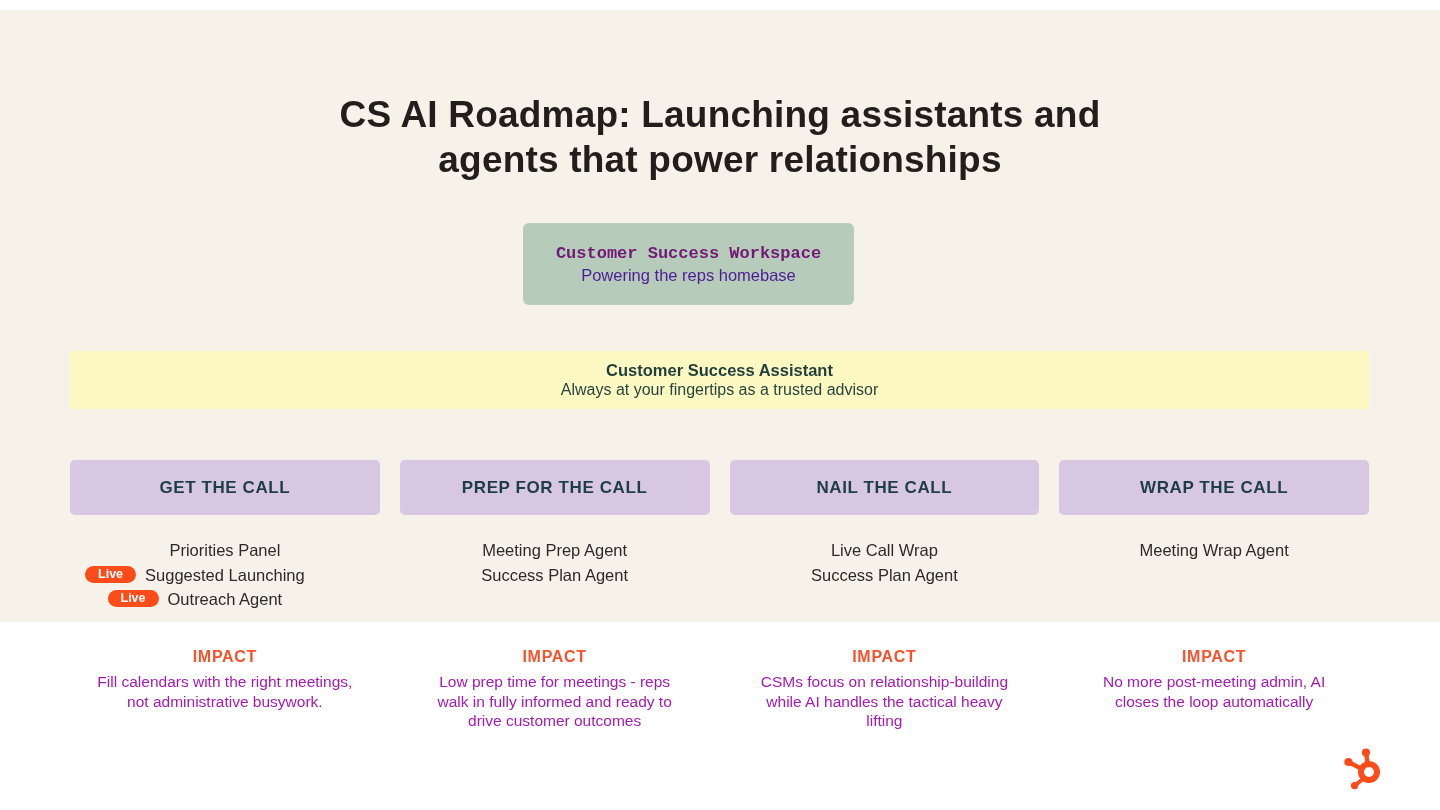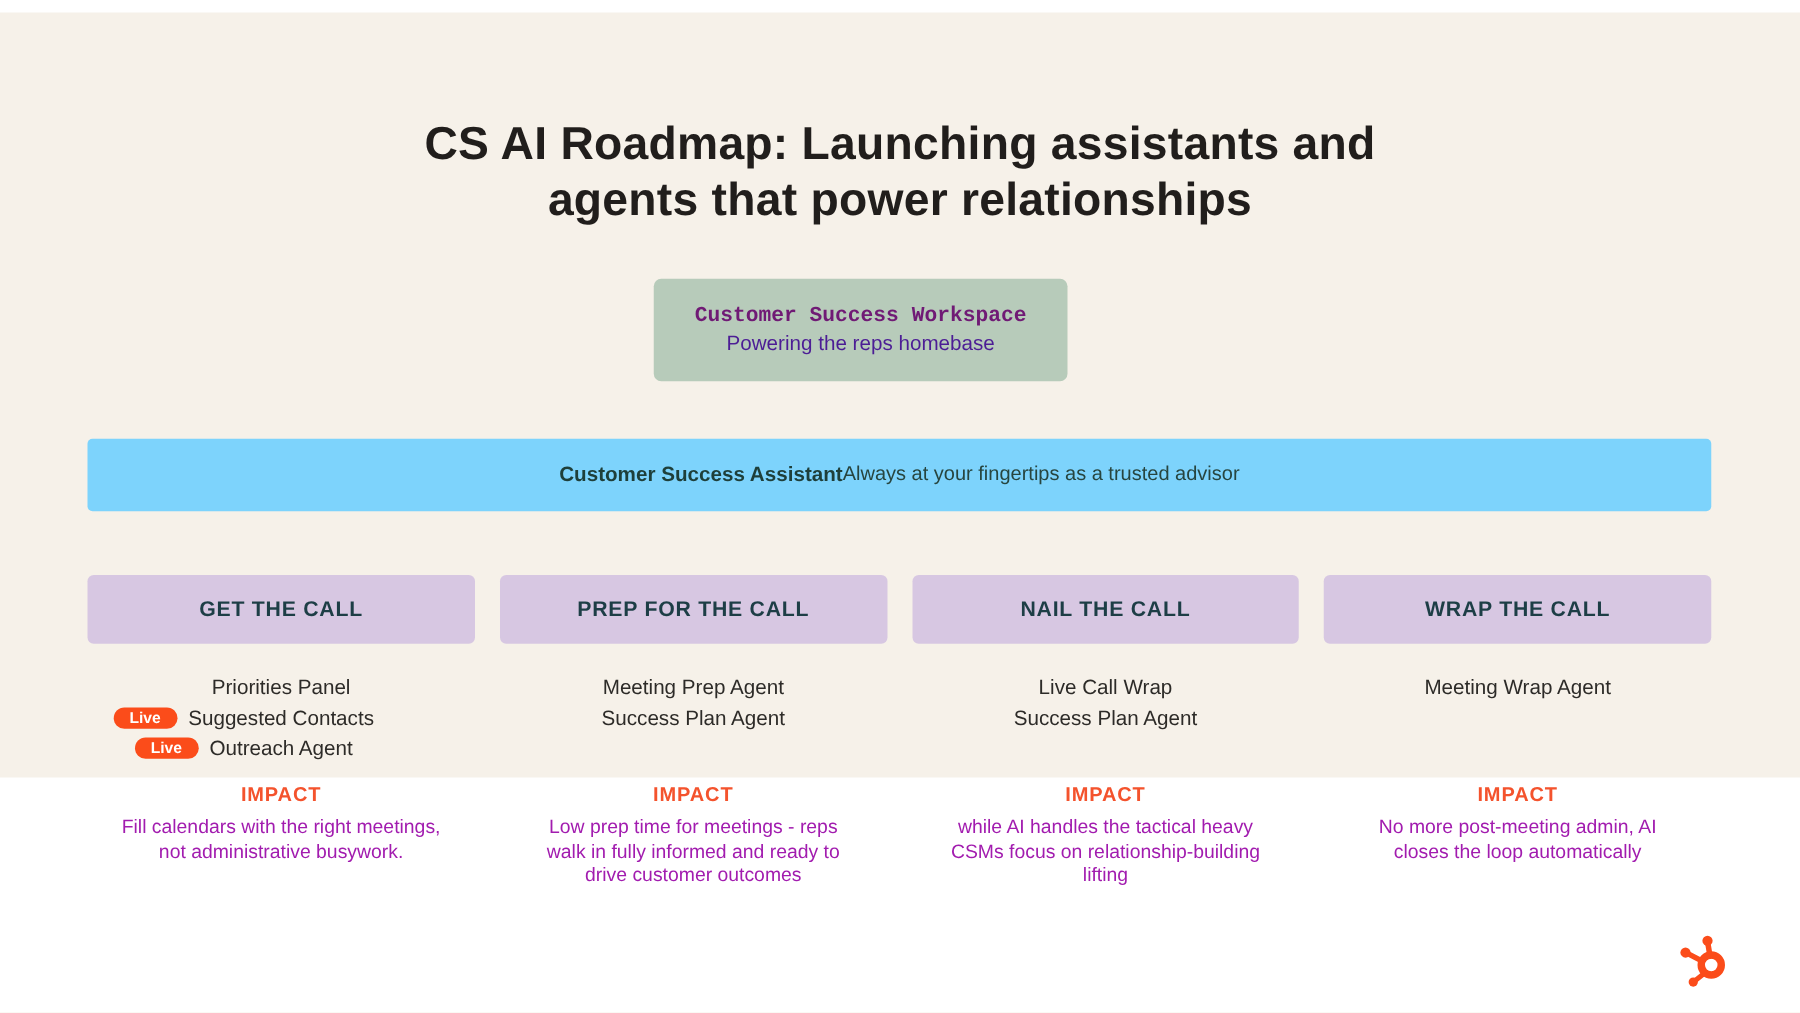--- a/index.html
+++ b/index.html
@@ -26,22 +26,22 @@
     width:331px; height:82px;
     background:#b7cbba; border-radius:6px;
     display:flex; flex-direction:column; align-items:center; justify-content:center;
     text-align:center;
   }
   .box-title   { font-weight:bold; font-size:17px; line-height:22px; color:#701a75;font-family:Liberation Mono, monospace; }
   .box-subtitle{ font-size:16.5px; line-height:21px; color:#4c1d95; }
   .assistant-bar {
     position:absolute; left:70px; top:341px;
     width:1299px; height:58px;
-    background:#7dd3fc; border-radius:4px;
-    display:flex; align-items:center; justify-content:center;
+    background:#fef9c3; border-radius:4px;
+    display:flex; flex-direction:column; align-items:center; justify-content:center;
     text-align:center;
   }
   .bar-title    { font-weight:bold; font-size:16.5px; line-height:20px; color:#1e3f3a; }
   .bar-subtitle { font-size:16px; line-height:20px; color:#27453f; }
   .columns {
     position:absolute; left:70px; top:450px; width:1299px;
     display:grid; grid-template-columns:repeat(4,1fr); gap:20px;
   }
   .col-header {
     height:55px; background:#d7c7e2; border-radius:5px;
@@ -57,21 +57,21 @@
   .item-text { position:relative; display:inline-block; }
   .live-pill {
     position:absolute; right:100%; top:3px;
     margin-right:9px;
     background:#fb4c1a; color:#ffffff;
     font-size:12.5px; font-weight:bold; line-height:17px;
     padding:0 13px; border-radius:9px;
     white-space:nowrap;
   }
   .impact-label {
-    margin-top:4px; text-align:center;
+    margin-top:24px; text-align:center;
     font-weight:bold; font-size:16px; letter-spacing:0.7px;
     line-height:22px; color:#f4532d;
   }
   .impact-text {
     margin:4px auto 0; text-align:center;
     font-size:15.5px; line-height:19.5px; color:#a21caf;
   }
   .logo {
     position:absolute; left:1340px; top:735px;
     width:46px; height:46px;
@@ -99,21 +99,21 @@
 
   <div class="columns">
 
     <div class="column">
       <div class="col-header">GET THE CALL</div>
       <div class="col-items">
         <div class="item">
           <span class="item-text">Priorities Panel</span>
         </div>
         <div class="item">
-          <span class="item-text"><span class="live-pill">Live</span><span>Suggested Contacts</span></span>
+          <span class="item-text"><span class="live-pill">Live</span><span>Suggested Launching</span></span>
         </div>
         <div class="item">
           <span class="item-text"><span class="live-pill">Live</span><span>Outreach Agent</span></span>
         </div>
       </div>
       <div class="impact-label">IMPACT</div>
       <div class="impact-text">
         <div>Fill calendars with the right meetings,</div>
         <div>not administrative busywork.</div>
       </div>
@@ -142,22 +142,22 @@
       <div class="col-items">
         <div class="item">
           <span class="item-text">Live Call Wrap</span>
         </div>
         <div class="item">
           <span class="item-text">Success Plan Agent</span>
         </div>
       </div>
       <div class="impact-label">IMPACT</div>
       <div class="impact-text">
+        <div>CSMs focus on relationship-building</div>
         <div>while AI handles the tactical heavy</div>
-        <div>CSMs focus on relationship-building</div>
         <div>lifting</div>
       </div>
     </div>
 
     <div class="column">
       <div class="col-header">WRAP THE CALL</div>
       <div class="col-items">
         <div class="item">
           <span class="item-text">Meeting Wrap Agent</span>
         </div>

